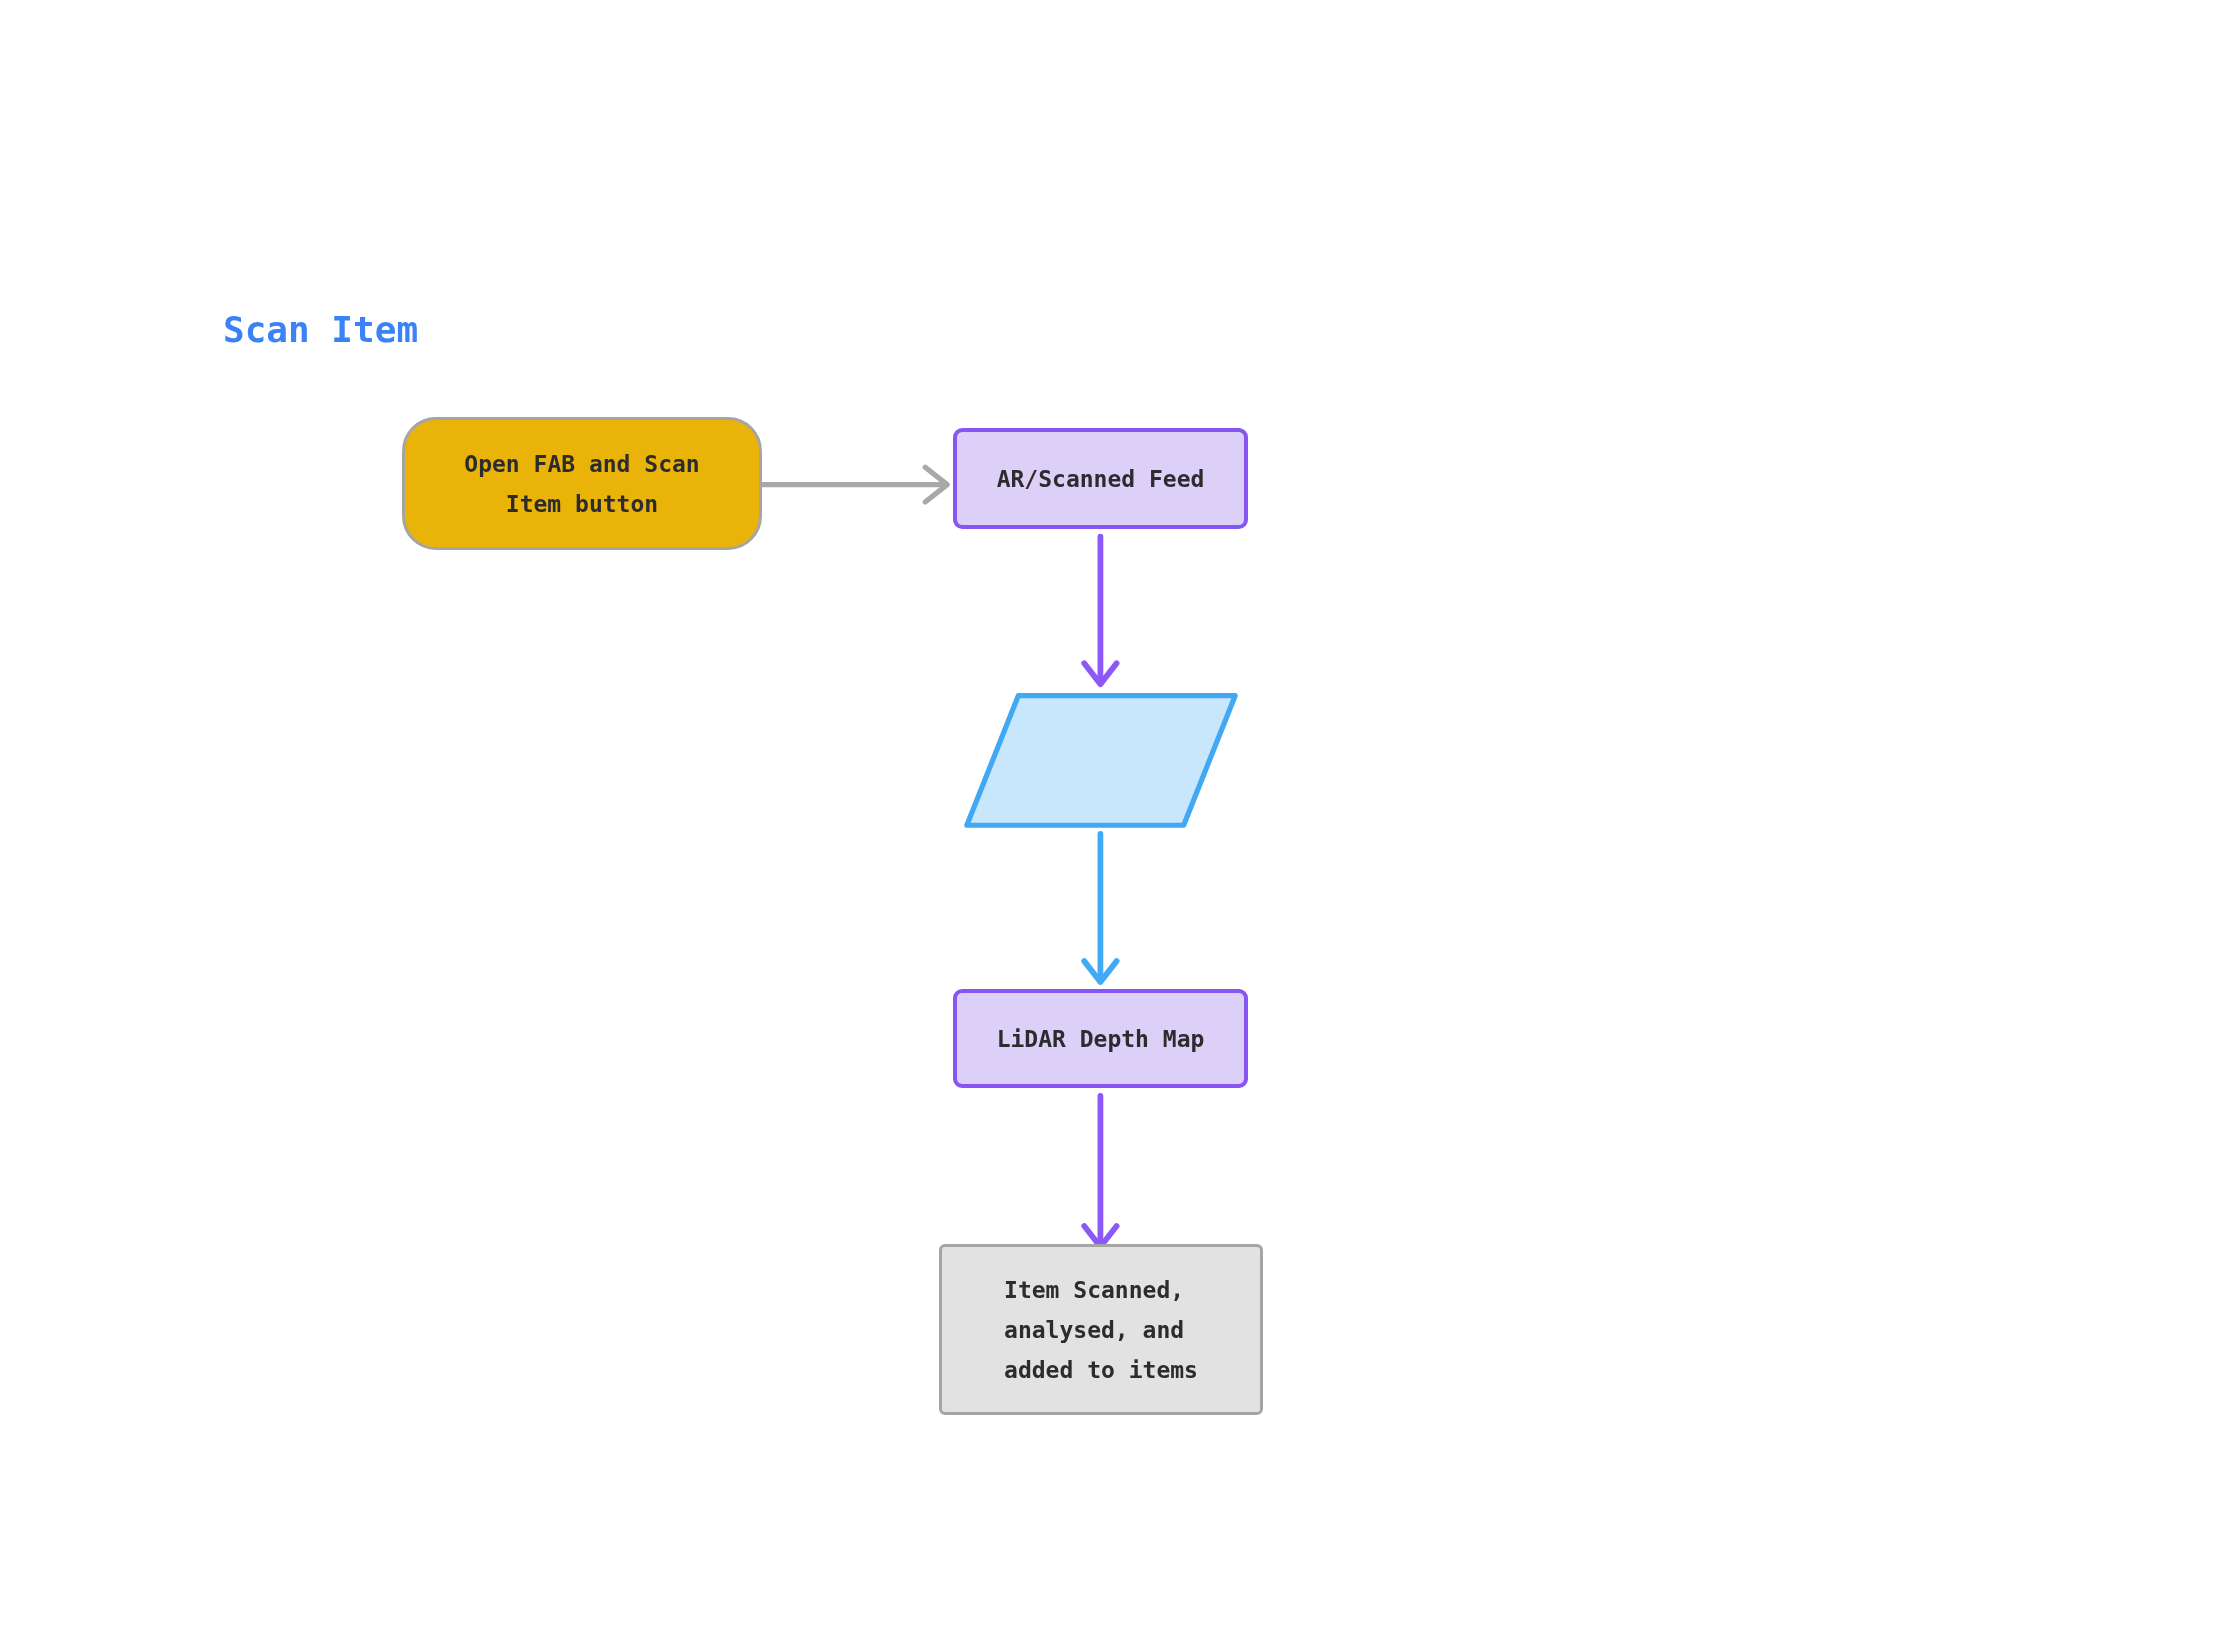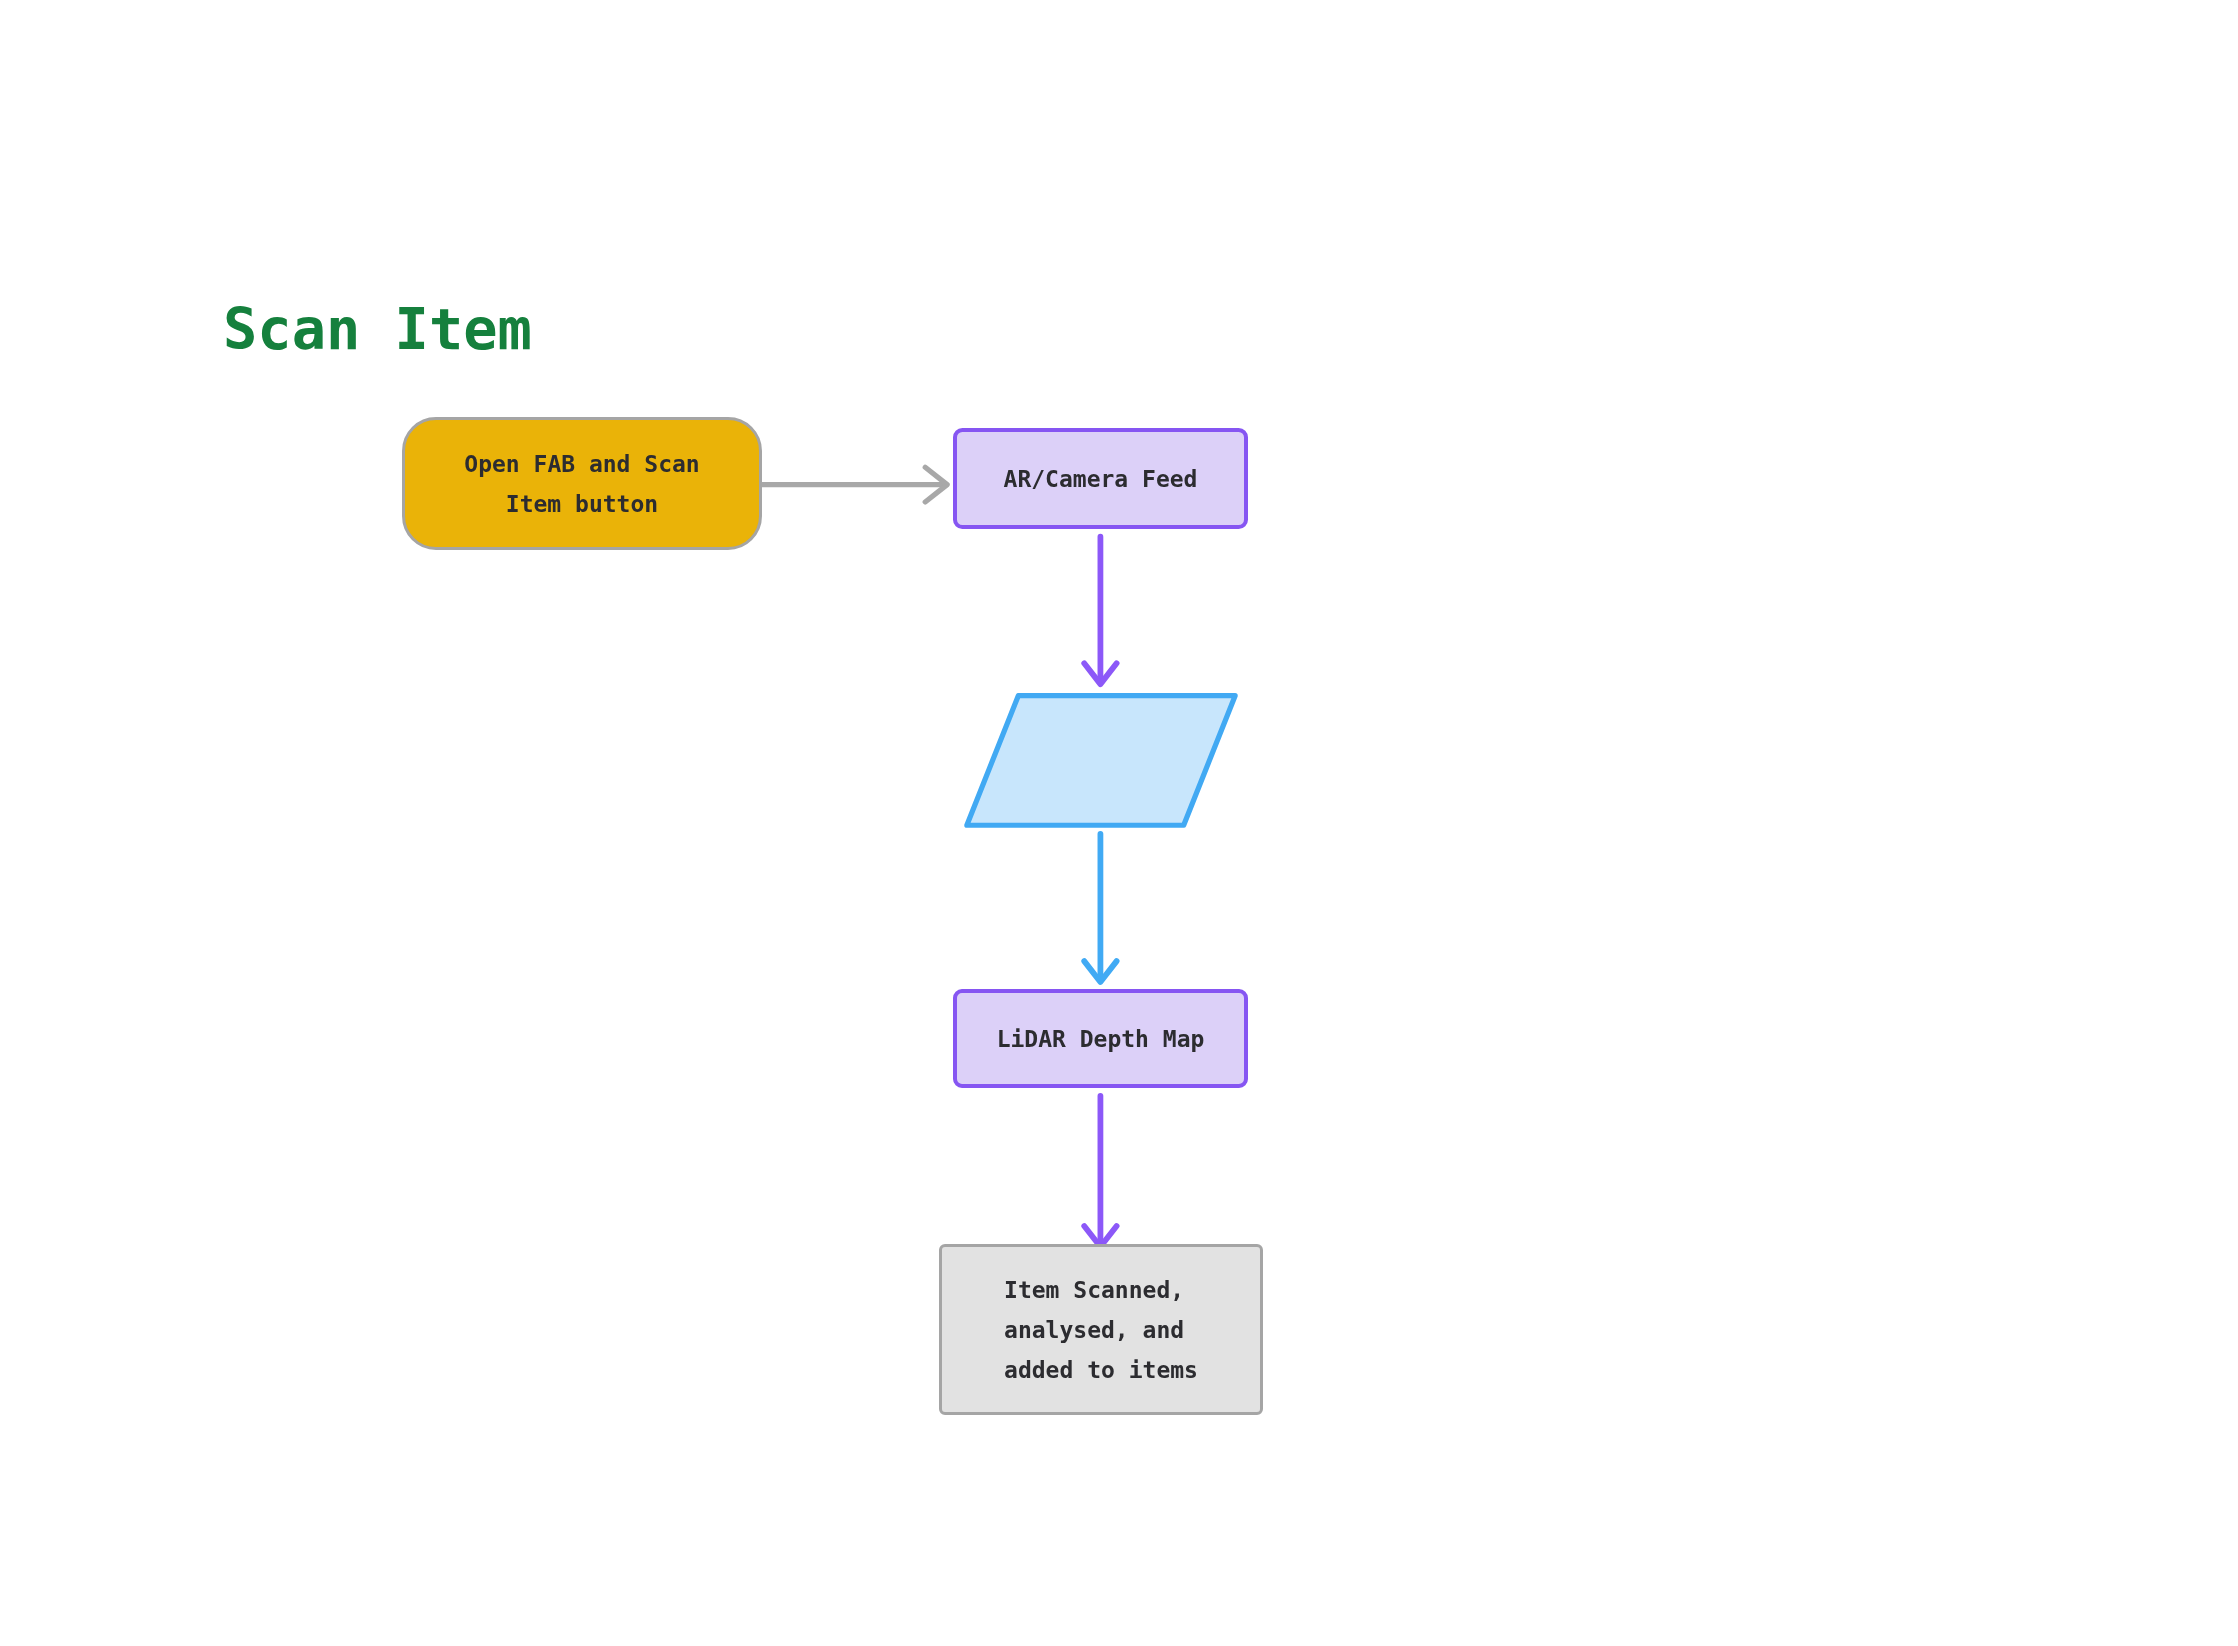--- a/index.html
+++ b/index.html
@@ -9,24 +9,24 @@
     height: 1647px;
     background: #ffffff;
     font-family: "DejaVu Sans Mono", "Liberation Mono", monospace;
     overflow: hidden;
   }
   .title {
     position: absolute;
     left: 223px;
     top: 305px;
     margin: 0;
-    font-size: 57px;
+    font-size: 36px;
     line-height: 49px;
     font-weight: 700;
-    color: #15803d;
+    color: #3b82f6;
   }
   .connectors {
     position: absolute;
     left: 0; top: 0;
     width: 2239px;
     height: 1647px;
   }
   .connectors path, .connectors polyline {
     fill: none;
     stroke-linecap: round;
@@ -104,21 +104,21 @@
       <path d="M1875 2120 L1903 2156 L1931 2120"></path>
     </g>
   </svg>
 
   <div class="node node-start">
     <div class="label">Open FAB and Scan
 Item button</div>
   </div>
 
   <div class="node node-camera">
-    <div class="label">AR/Camera Feed</div>
+    <div class="label">AR/Scanned Feed</div>
   </div>
 
 
   <div class="node node-lidar">
     <div class="label">LiDAR Depth Map</div>
   </div>
 
   <div class="node node-done">
     <div class="label">Item Scanned,
 analysed, and

